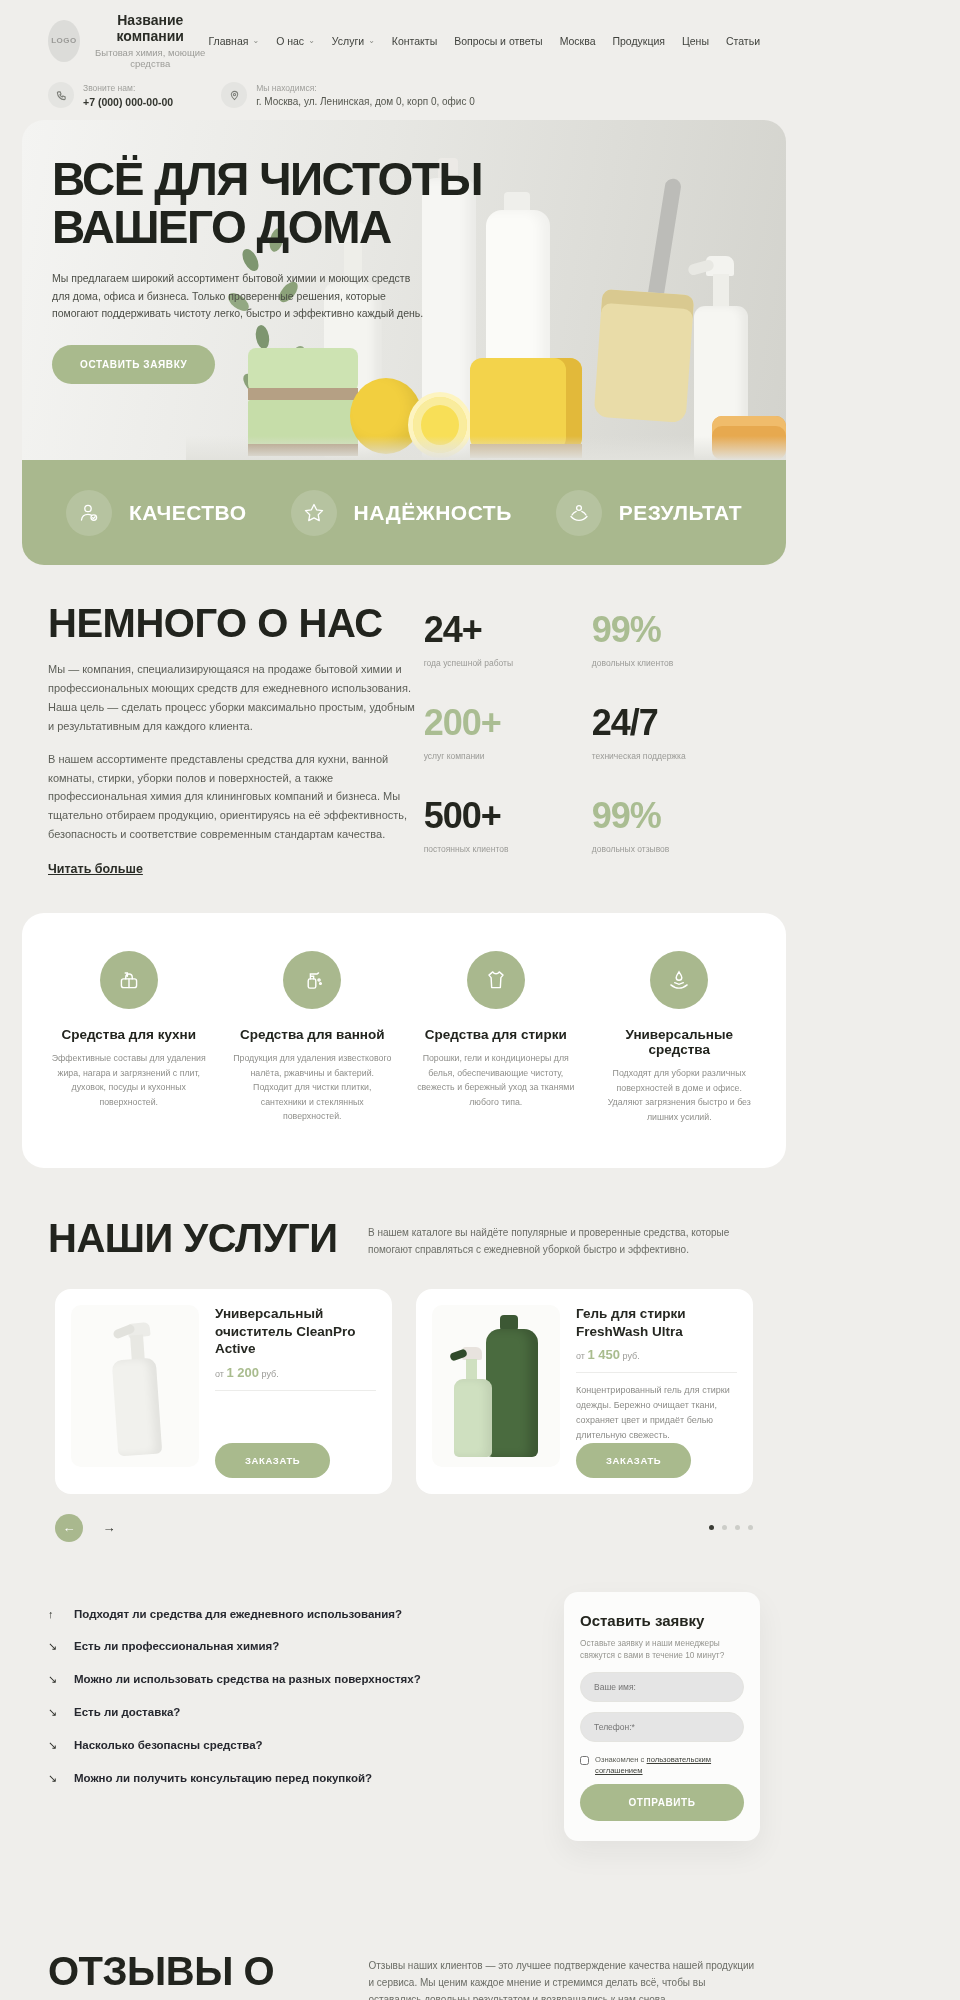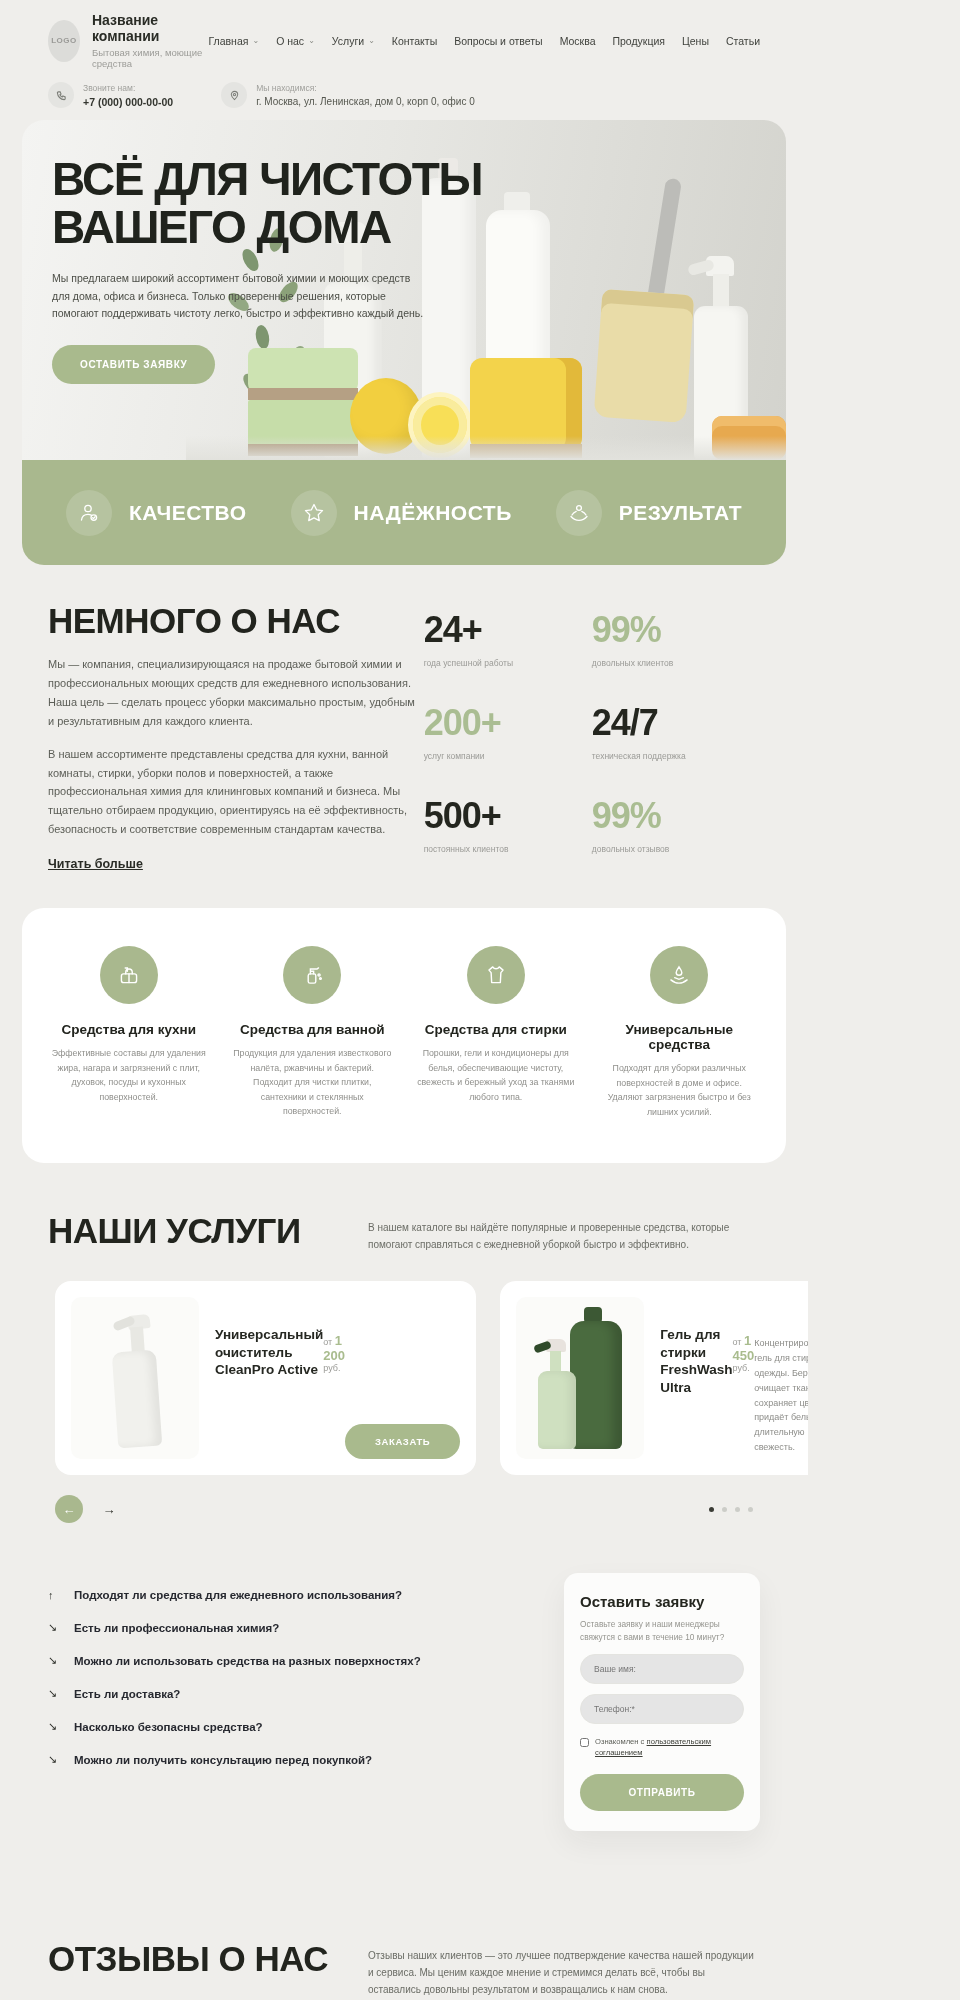--- a/index.html
+++ b/index.html
@@ -9,21 +9,21 @@
     background:#efeeeb; color:#22241f;
     font-family:"Liberation Sans", sans-serif;
   }
   .page { width:808px; height:2000px; position:relative; overflow:hidden; }
 
   
   .hdr { padding:12px 48px 0; }
   .hdr-top { display:flex; align-items:center; }
   .logo { width:42px; height:42px; border-radius:50%; background:#dcdcd9; color:#9a9a97;
           font-size:8px; font-weight:bold; display:flex; align-items:center; justify-content:center; letter-spacing:.5px; }
-  .brand { margin-left:12px; }
+  .brand { margin-left:12px;text-align:center; }
   .brand-name { font-size:14px; font-weight:bold; color:#2a2c26; }
   .brand-tag { font-size:9.5px; color:#9c9c98; margin-top:3px; }
   .nav { margin-left:auto; display:flex; gap:17px; align-items:center; font-size:10.5px; color:#3f413c; }
   .nav-item { display:flex; gap:4px; align-items:center; cursor:pointer; white-space:nowrap; }
   .chev { font-size:8px; color:#8a8c86; }
   .hdr-contacts { display:flex; gap:48px; margin:13px 0 12px; }
   .contact { display:flex; gap:9px; align-items:center; }
   .contact-ic { width:26px; height:26px; border-radius:50%; background:#e4e4e1; flex:none;
                 display:flex; align-items:center; justify-content:center; }
   .contact-label { font-size:8.5px; color:#a0a09c; }
@@ -52,21 +52,21 @@
   .band { height:105px; background:#a9b88e; display:flex; align-items:center;
           justify-content:space-between; padding:0 44px; }
   .benefit { display:flex; align-items:center; gap:17px; }
   .benefit-ic { width:46px; height:46px; border-radius:50%; background:rgba(255,255,255,.16);
                 display:flex; align-items:center; justify-content:center; }
   .benefit-label { color:#fff; font-size:21px; font-weight:bold; letter-spacing:.5px; }
 
   
   .about { display:flex; padding:0 48px; margin-top:36px; }
   .about-left { width:402px; }
-  .sec-title { font-size:35px; font-weight:bold; letter-spacing:-.5px; color:#22241e; }
+  .sec-title { font-size:40px; font-weight:bold; letter-spacing:-.5px; color:#22241e; }
   .about p { font-size:11px; line-height:1.72; color:#5c5e57; margin:14px 0 0; }
   .read-more { display:inline-block; margin-top:18px; font-size:12.5px; font-weight:bold;
                color:#2a2c26; text-decoration:underline; cursor:pointer; }
   .stats { margin-left:auto; width:360px; display:grid; grid-template-columns:1fr 1fr;
            row-gap:34px; padding-top:8px; align-content:start; }
   .stat-value { font-size:36px; font-weight:bold; letter-spacing:-1px; }
   .stat-value.dark { color:#24261f; }
   .stat-value.green { color:#aabd92; }
   .stat-label { font-size:8.5px; color:#9b9b97; margin-top:7px; }
 
@@ -79,21 +79,21 @@
   .feat-desc { font-size:8.8px; line-height:1.65; color:#8f8f8b; margin-top:9px; }
 
   
   .sec-head { display:flex; justify-content:space-between; align-items:flex-start;
               padding:0 48px; margin-top:48px; }
   .sec-sub { width:392px; font-size:10px; line-height:1.7; color:#6b6d66; margin-top:8px; }
   .cards { margin:28px 55px 0; display:grid; grid-template-columns:1fr 1fr; gap:24px; }
   .pcard { background:#fff; border-radius:16px; padding:16px; display:flex; gap:16px; }
   .pimg { width:128px; height:162px; border-radius:10px; background:#fbfbf9; position:relative;
           overflow:hidden; flex:none; }
-  .pbody { flex:1; display:flex; flex-direction:row;margin-top:29px; }
+  .pbody { flex:1; display:flex; flex-direction:column; }
   .pname { font-size:13.5px; font-weight:bold; line-height:1.3; color:#262822; }
   .pprice { margin-top:7px; font-size:9px; color:#9b9b97; }
   .pprice b { font-size:13px; color:#a9bc8e; }
   .pdiv { border-top:1px solid #ececea; margin-top:10px; }
   .pdesc { font-size:9px; line-height:1.65; color:#8d8d89; margin-top:10px; }
   .pcta { margin-top:auto; align-self:flex-start; font-size:9.5px; letter-spacing:.6px; padding:12px 30px; }
 
   
   .controls { margin:20px 55px 0; display:flex; align-items:center; }
   .ctrl { width:28px; height:28px; border-radius:50%; display:flex; align-items:center;
@@ -112,21 +112,21 @@
   .faq-q { font-size:11.5px; font-weight:bold; color:#26282f; }
   .form-card { width:196px; background:#fcfcfb; border-radius:14px; padding:20px 16px;
                box-shadow:0 12px 30px rgba(40,40,30,.06); }
   .form-title { font-size:15px; font-weight:bold; color:#24261f; }
   .form-sub { font-size:8.3px; line-height:1.55; color:#95958f; margin-top:8px; }
   .f-input { width:100%; height:30px; border:1px solid #e4e4e0; border-radius:999px; background:#e5e5e5;
              padding:0 13px; font-size:8.5px; color:#6b6d66; margin-top:10px; font-family:inherit; outline:none; }
   .consent { display:flex; gap:6px; align-items:flex-start; margin-top:13px; font-size:7.6px; color:#5c5e57; line-height:1.4; }
   .consent input { width:9px; height:9px; margin:1px 0 0; }
   .consent a { color:#3c3e37; cursor:pointer; }
-  .f-submit { width:100%; margin-top:16px; padding:13px 0; font-size:10px; letter-spacing:.6px; }
+  .f-submit { width:100%; margin-top:7px; padding:13px 0; font-size:10px; letter-spacing:.6px; }
 
   
   .reviews-head { margin-top:108px; }
   .rcards { margin:28px 55px 0; display:grid; grid-template-columns:1fr 1fr; gap:24px; }
   .rcard { background:#fff; border-radius:16px; padding:16px 18px 40px; }
   .rhead { display:flex; gap:13px; }
   .avatar { width:46px; height:46px; border-radius:10px; overflow:hidden; flex:none; }
   .rname { font-size:13px; font-weight:bold; color:#24261f; margin-top:4px; }
 </style>
 </head>

